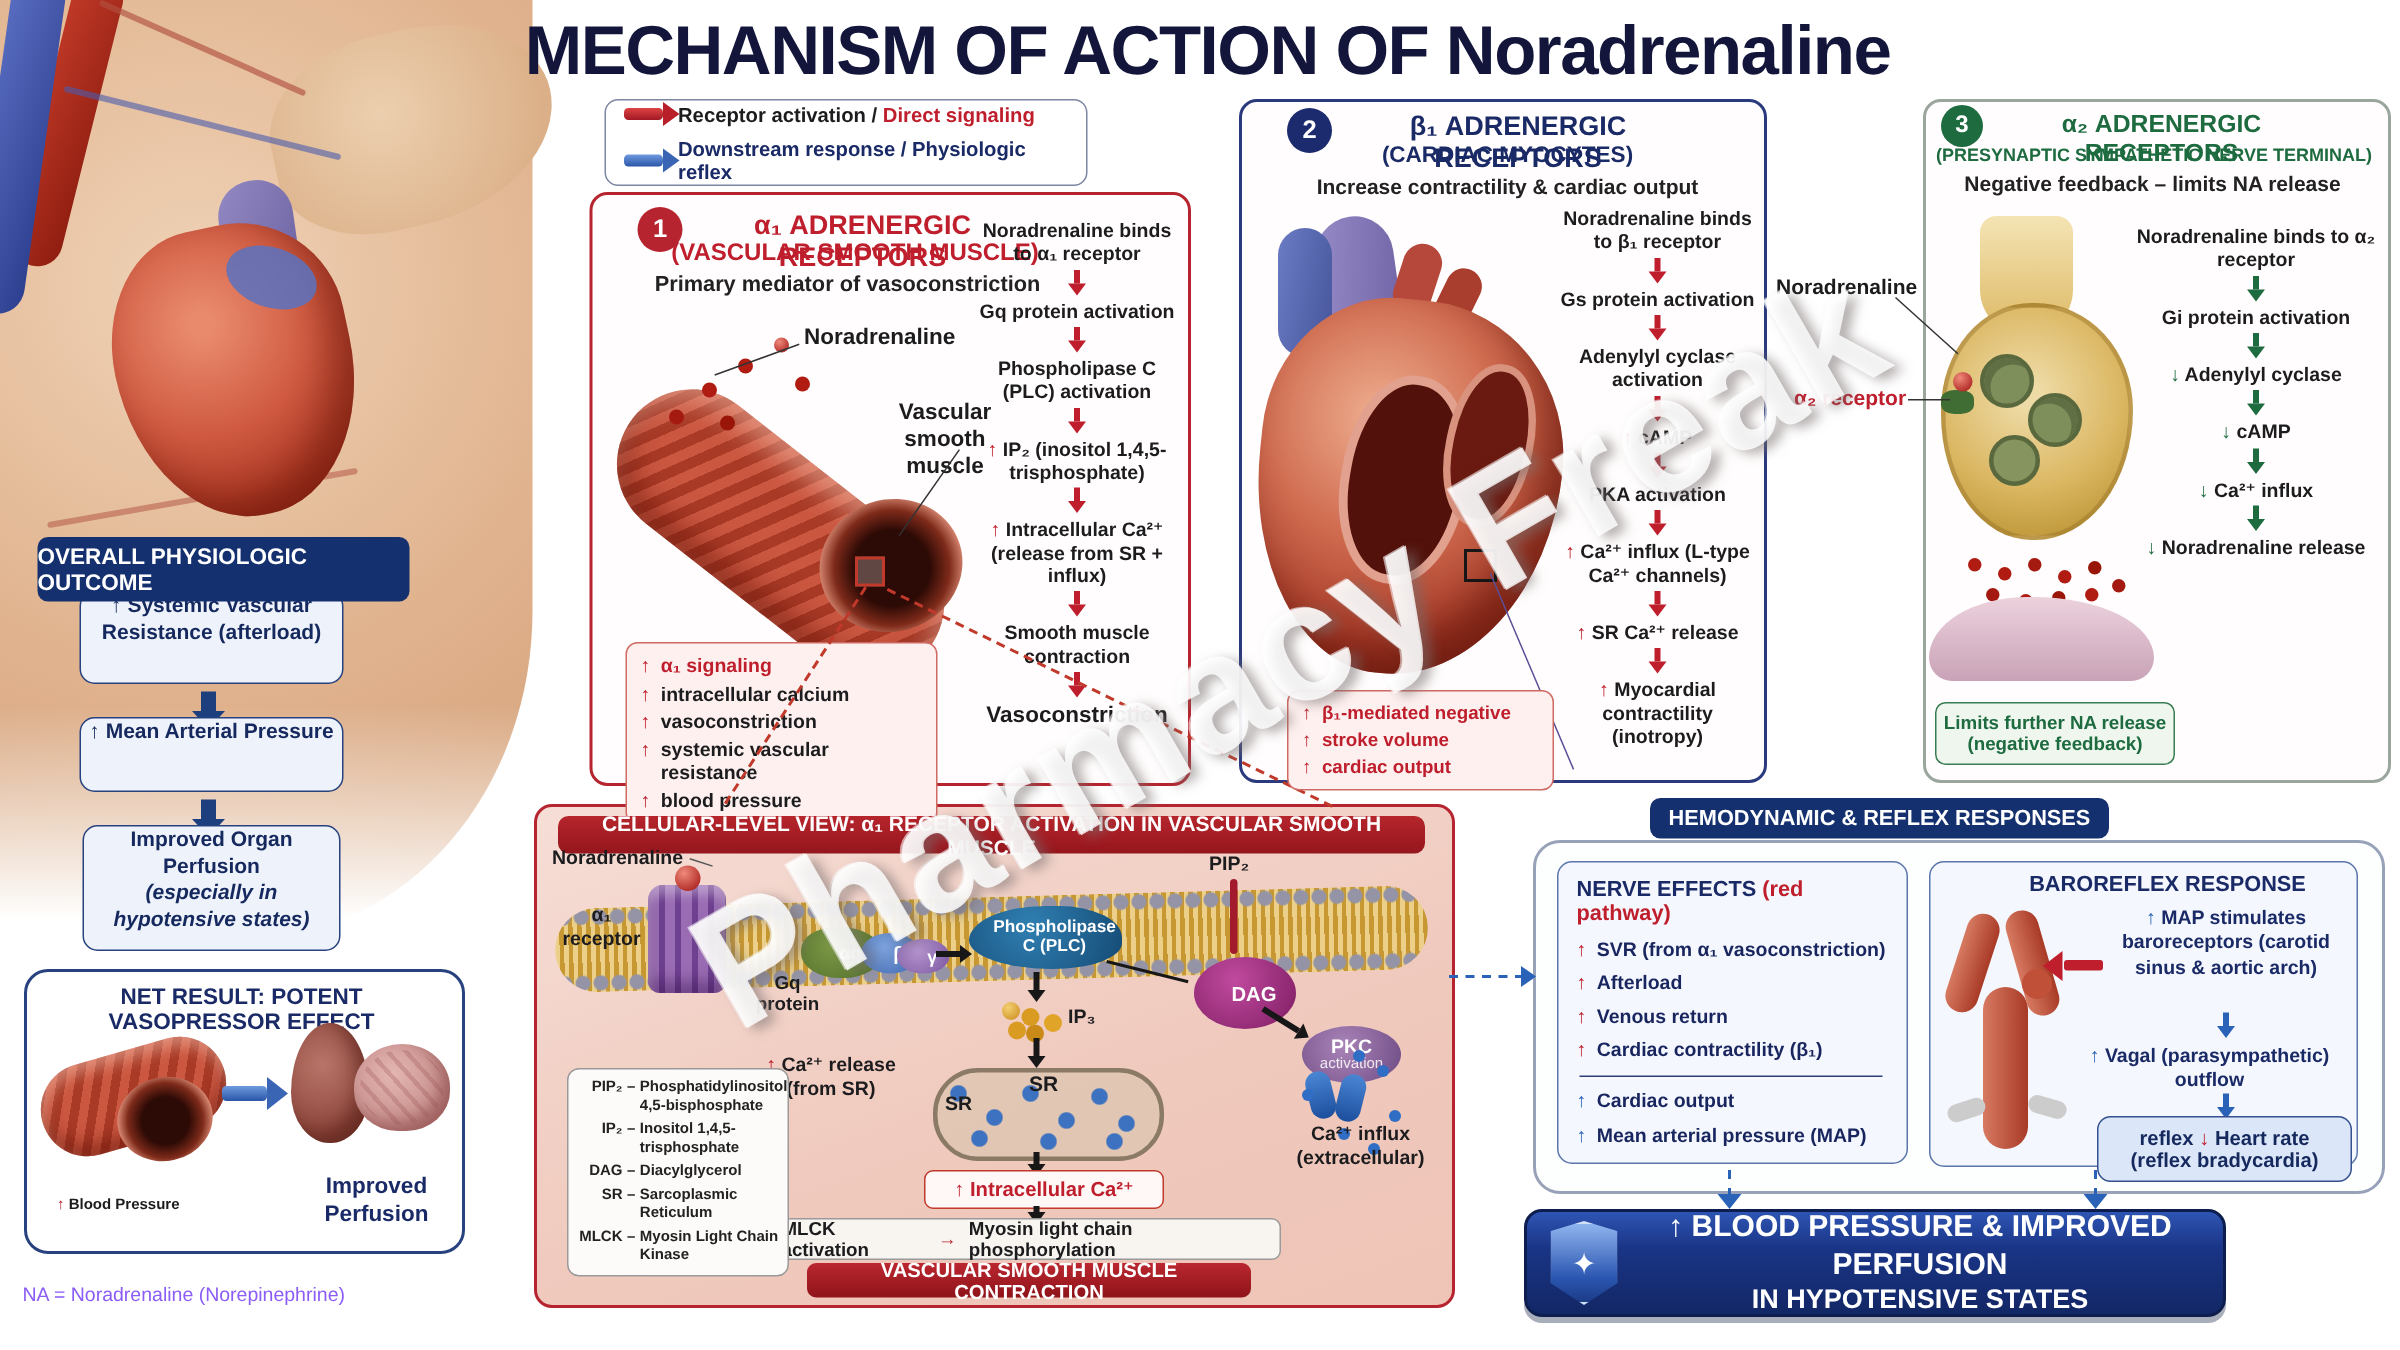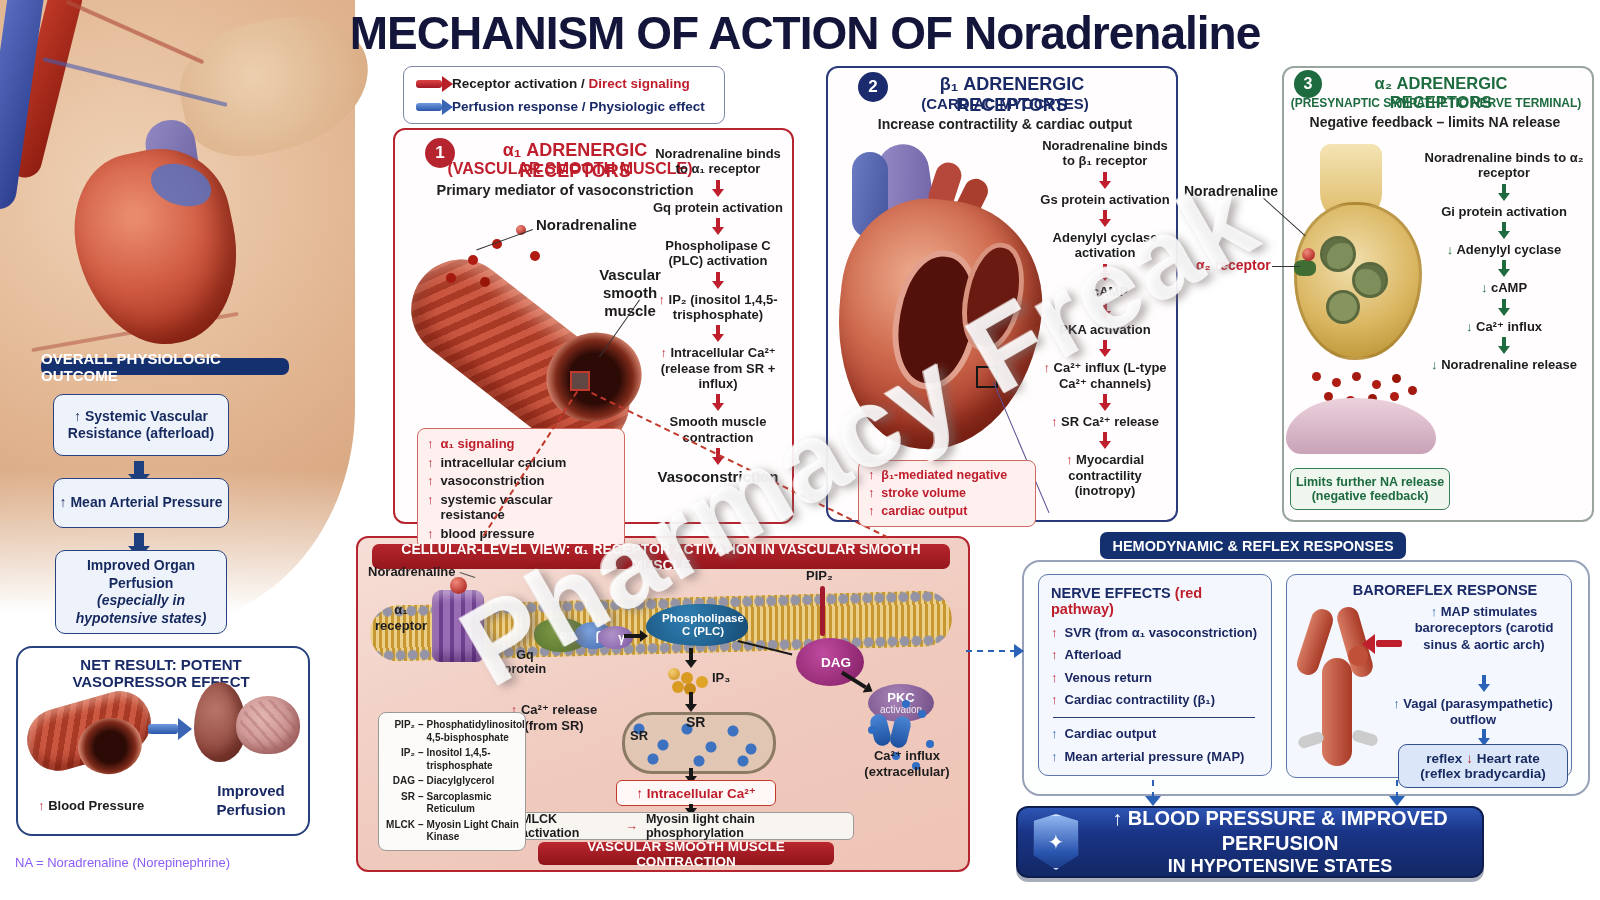--- a/index.html
+++ b/index.html
@@ -38,21 +38,21 @@
   .sumbox{position:absolute;background:#fdf0ef;border:1.5px solid #cf6a63;border-radius:8px;
           padding:7px 9px;display:flex;flex-direction:column;gap:3px;z-index:2;}
   .sumrow{display:flex;gap:7px;font-size:13px;font-weight:700;line-height:1.2;align-items:baseline;}
   .sarr{color:#bf1e2c;font-weight:800;flex:none;}
 
   
   .pill{position:absolute;background:#15306e;color:#fff;font-weight:800;border-radius:7px;
         display:flex;align-items:center;justify-content:center;z-index:3;}
   .lightbox{position:absolute;background:#eef3fb;border:1.8px solid #27427e;border-radius:10px;
             color:#16295e;font-weight:700;display:flex;flex-direction:column;align-items:center;
-            justify-content:center;text-align:center;z-index:2;}
+            text-align:center;z-index:2;}
 
   
   .pline{position:absolute;height:0;border-top:1.6px solid #333;transform-origin:0 0;z-index:2;}
   .dashred{position:absolute;height:0;border-top:2px dashed #c0392b;transform-origin:0 0;z-index:2;}
   .dashblue-h{position:absolute;height:0;border-top:2.5px dashed #2a62b8;z-index:3;}
   .dashblue-v{position:absolute;width:0;border-left:2.5px dashed #2a62b8;z-index:3;}
   .tri-right{position:absolute;width:0;height:0;border:7px solid transparent;border-left:10px solid #2a62b8;z-index:3;}
   .tri-down{position:absolute;width:0;height:0;border:8px solid transparent;border-top:10px solid #2a62b8;z-index:3;}
 
   
@@ -137,21 +137,21 @@
 
   <div class="abs xb ctr" style="left:320px;top:6px;width:970px;font-size:46px;letter-spacing:-1px;color:#13163a;z-index:3;">MECHANISM OF ACTION OF Noradrenaline</div>
 
   <div id="legend">
     <div class="lg-row">
       <span class="lgarrow lr"></span>
       <span><span>Receptor activation /</span> <span class="red">Direct signaling</span></span>
     </div>
     <div class="lg-row">
       <span class="lgarrow lb"></span>
-      <span class="navy">Perfusion response / Physiologic effect</span>
+      <span class="navy">Downstream response / Physiologic reflex</span>
     </div>
   </div>
 
   <div class="panel p-red" style="left:393px;top:128px;width:397px;height:392px;z-index:1;"></div>
   <div class="num" style="left:425px;top:138px;background:#b6252f;">1</div>
   <div class="abs xb ctr red" style="left:460px;top:140px;width:230px;font-size:18px;z-index:2;">α₁ ADRENERGIC RECEPTORS</div>
   <div class="abs xb ctr red" style="left:440px;top:160px;width:260px;font-size:16px;z-index:2;">(VASCULAR SMOOTH MUSCLE)</div>
   <div class="abs b ctr" style="left:420px;top:182px;width:290px;font-size:14.5px;color:#222;z-index:2;">Primary mediator of vasoconstriction</div>
 
   <div class="abs" style="left:398px;top:225px;width:260px;height:290px;z-index:1;">
@@ -308,21 +308,21 @@
       <div class="fa g"></div>
     <div class="fstep autoarrow"><span class="glyph">↓</span> Noradrenaline release</div>
   </div>
 
   <div class="abs ctr" style="left:1290px;top:468px;width:158px;height:40px;background:#eef6ee;
        border:1.6px solid #3a7d54;border-radius:7px;display:flex;flex-direction:column;justify-content:center;z-index:2;">
     <span class="b green" style="font-size:12.5px;">Limits further NA release</span>
     <span class="b green" style="font-size:12.5px;">(negative feedback)</span>
   </div>
 
-  <div class="pill" style="left:25px;top:358px;width:248px;height:17px;font-size:15px;margin-left:16px;">OVERALL PHYSIOLOGIC OUTCOME</div>
+  <div class="pill" style="left:25px;top:358px;width:248px;height:43px;font-size:15px;">OVERALL PHYSIOLOGIC OUTCOME</div>
   <div class="lightbox" style="left:53px;top:394px;width:174px;height:60px;font-size:14px;line-height:1.25;">
     <span>↑ Systemic Vascular Resistance (afterload)</span>
   </div>
   <div class="oarr" style="position:absolute;left:134px;top:458px;"></div>
   <div class="lightbox" style="left:53px;top:478px;width:174px;height:48px;font-size:14px;line-height:1.25;">
     <span>↑ Mean Arterial Pressure</span>
   </div>
   <div class="oarr" style="position:absolute;left:134px;top:530px;"></div>
   <div class="lightbox" style="left:55px;top:550px;width:170px;height:82px;font-size:14px;line-height:1.25;">
     <span>Improved Organ Perfusion</span>
@@ -342,21 +342,21 @@
   <div class="abs" style="left:148px;top:724px;width:30px;height:10px;background:linear-gradient(180deg,#6f9ade,#2a55a8);border-radius:3px;z-index:3;"></div>
   <div class="abs" style="left:178px;top:718px;width:0;height:0;border:11px solid transparent;border-left:14px solid #3a64b4;border-right:none;z-index:3;"></div>
   <div class="abs" style="left:194px;top:682px;width:52px;height:80px;z-index:3;
        background:radial-gradient(circle at 40% 35%,#b87468,#8e463c 75%);
        border-radius:50% 50% 50% 50% / 58% 58% 42% 42%;box-shadow:inset -8px -6px 12px rgba(70,20,12,.5);"></div>
   <div class="abs" style="left:236px;top:696px;width:64px;height:58px;z-index:3;
        background:radial-gradient(circle at 40% 35%,#e4b6b2,#c08684 80%);
        border-radius:50% 50% 46% 46%;box-shadow:inset -6px -6px 10px rgba(120,50,50,.45);"></div>
   <div class="abs" style="left:240px;top:700px;width:56px;height:50px;border-radius:50%;z-index:3;opacity:.5;
        background:repeating-linear-gradient(48deg,rgba(150,80,80,.55) 0 3px,transparent 3px 9px);"></div>
-  <div class="abs b" style="left:38px;top:798px;font-size:13px;z-index:3;">
+  <div class="abs b" style="left:38px;top:798px;font-size:10px;z-index:3;">
     <span class="red xb">↑</span> <span>Blood Pressure</span>
   </div>
   <div class="abs xb ctr navy" style="left:196px;top:782px;width:110px;font-size:15px;line-height:1.25;z-index:3;">
     <span>Improved Perfusion</span>
   </div>
   <div class="abs" style="left:15px;top:855px;font-size:13px;color:#8b5cf6;z-index:3;">NA = Noradrenaline (Norepinephrine)</div>
 
   <div class="panel p-red" id="cellpanel" style="left:356px;top:536px;width:610px;height:332px;z-index:1;"></div>
   <div class="abs ctr" style="left:372px;top:544px;width:578px;height:25px;background:linear-gradient(180deg,#b6252c,#95161d);
        border-radius:7px;color:#fff;font-weight:800;font-size:14px;display:flex;align-items:center;justify-content:center;z-index:3;">

